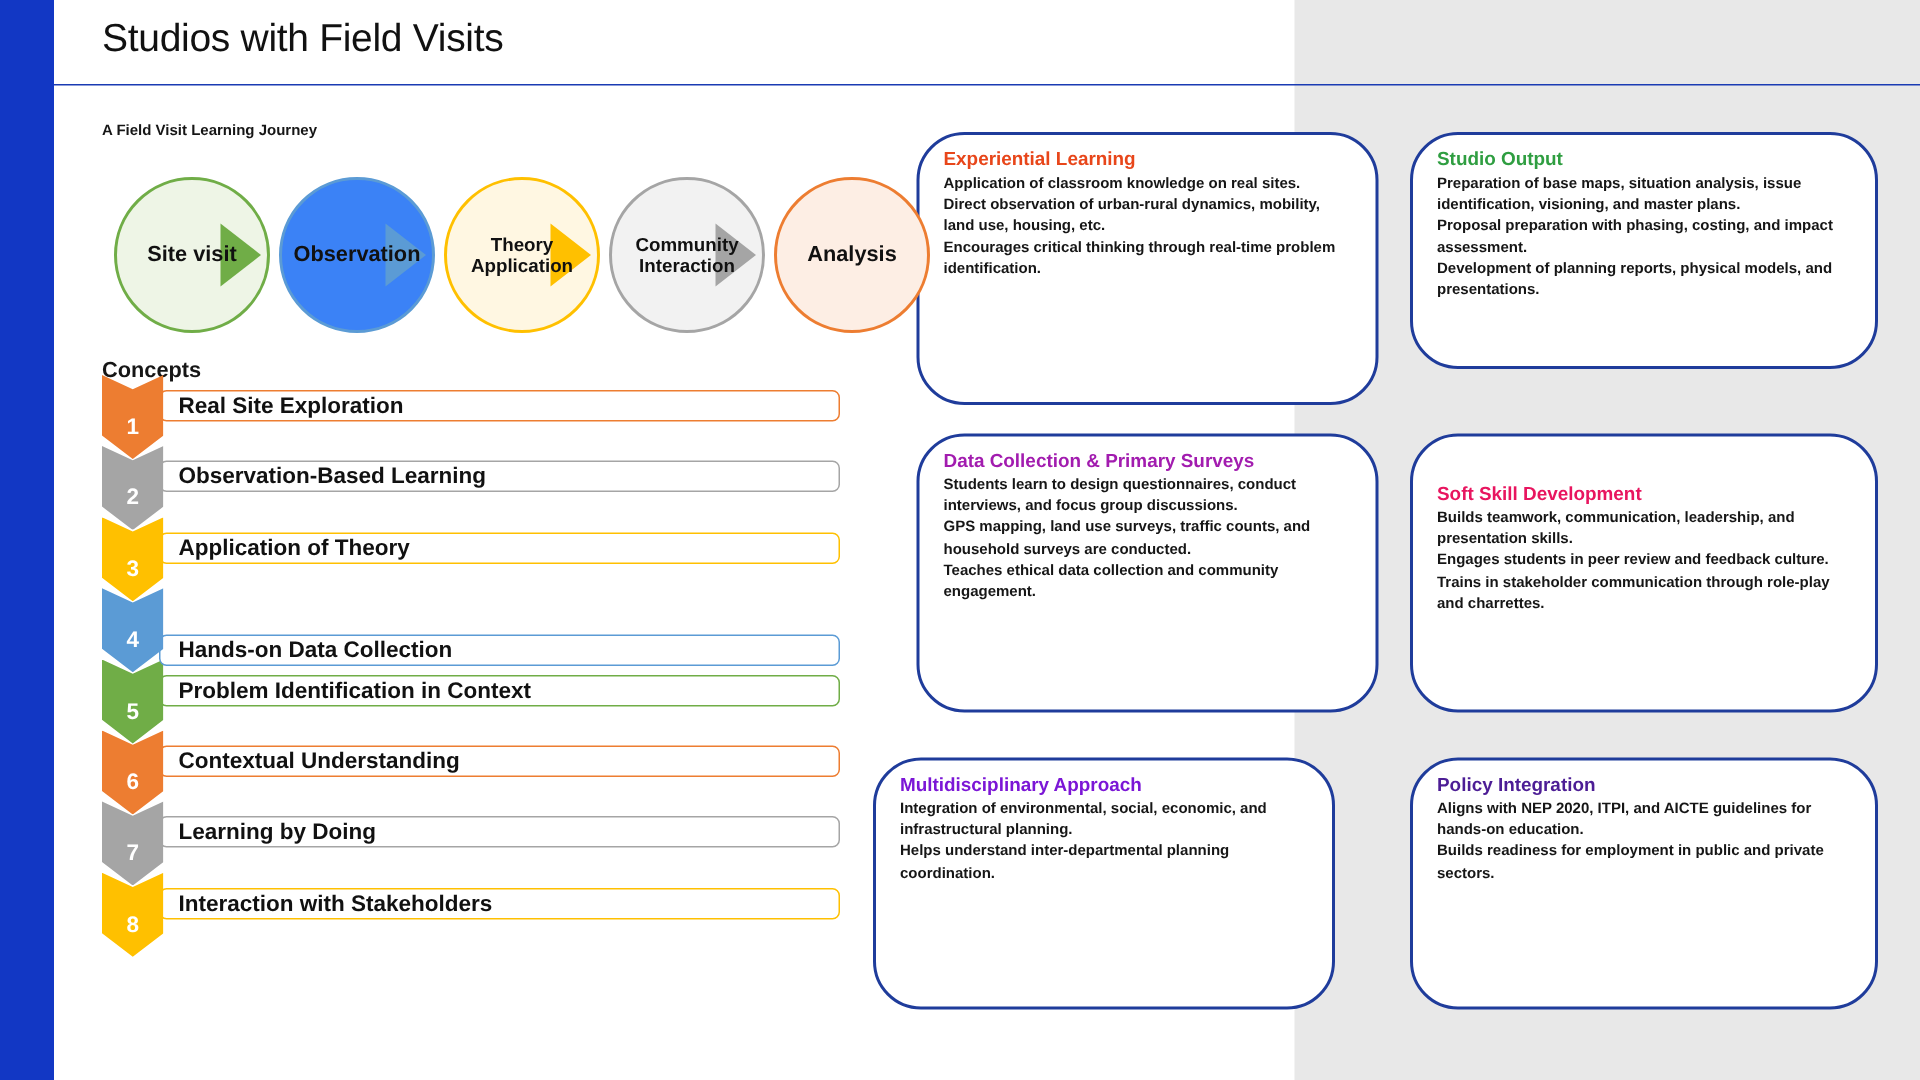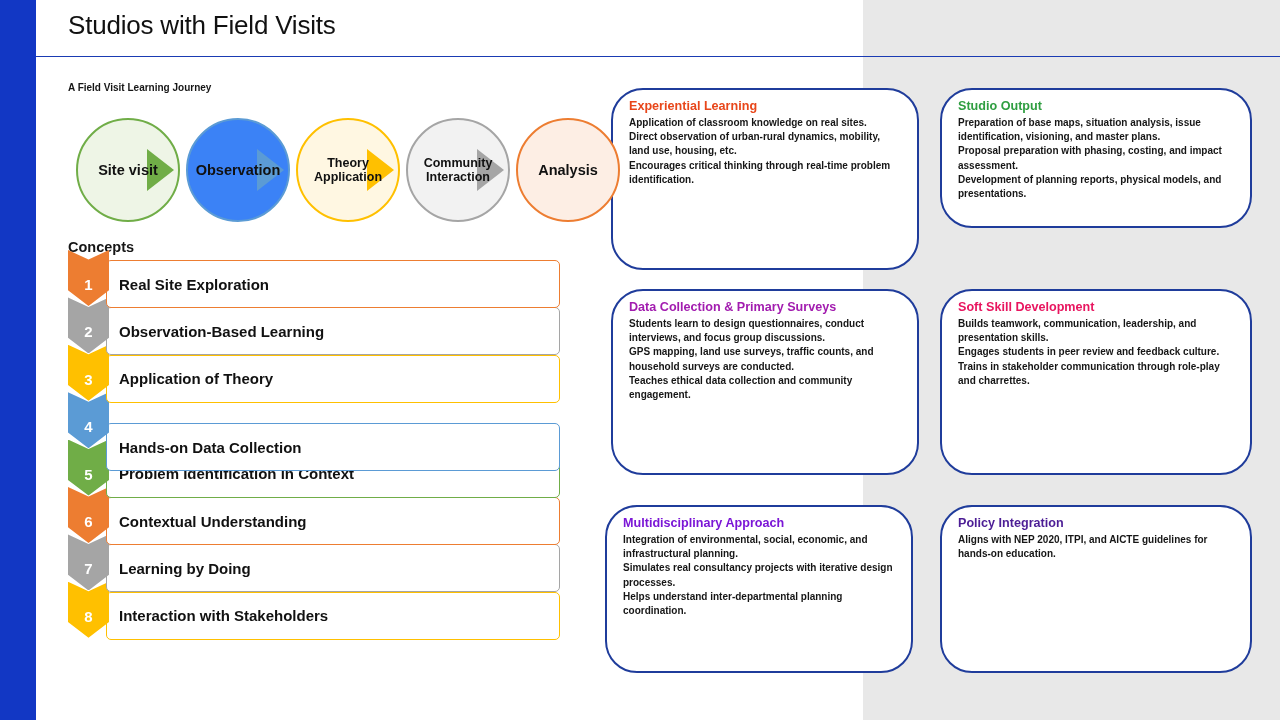--- a/index.html
+++ b/index.html
@@ -132,21 +132,21 @@
     width: 41px;
     text-align: center;
     font-size: 15px;
     font-weight: bold;
     color: #ffffff;
     z-index: 3;
   }
   .concept-box {
     position: absolute;
     left: 38px; top: 0;
-    width: 454px; height: 48px;
+    width: 454px; height: 21px;
     border: 1.2px solid #ed7d31;
     border-radius: 5px;
     box-sizing: border-box;
     background: #ffffff;
     display: flex;
     align-items: center;
   }
   .concept-text {
     font-size: 15px;
     font-weight: bold;
@@ -289,43 +289,43 @@
       </div>
     </div>
 
   <div id="cards-container">
       <div class="card" style="left: 611px; top: 88px; width: 308px; height: 182px;">
         <div class="card-title" style="color: rgb(232, 70, 26);">Experiential Learning</div>
         <div class="card-line">Application of classroom knowledge on real sites.</div>
         <div class="card-line">Direct observation of urban-rural dynamics, mobility, land use, housing, etc.</div>
         <div class="card-line">Encourages critical thinking through real-time problem identification.</div>
       </div>
-      <div class="card" style="left: 940px; top: 88px; width: 312px; height: 140px;">
+      <div class="card" style="left: 940px; top: 88px; width: 312px; height: 158px;">
         <div class="card-title" style="color: rgb(47, 158, 65);">Studio Output</div>
         <div class="card-line">Preparation of base maps, situation analysis, issue identification, visioning, and master plans.</div>
         <div class="card-line">Proposal preparation with phasing, costing, and impact assessment.</div>
         <div class="card-line">Development of planning reports, physical models, and presentations.</div>
       </div>
       <div class="card" style="left: 611px; top: 289px; width: 308px; height: 186px;">
         <div class="card-title" style="color: #a21caf;">Data Collection &amp; Primary Surveys</div>
         <div class="card-line">Students learn to design questionnaires, conduct interviews, and focus group discussions.</div>
         <div class="card-line">GPS mapping, land use surveys, traffic counts, and household surveys are conducted.</div>
         <div class="card-line">Teaches ethical data collection and community engagement.</div>
       </div>
       <div class="card" style="left: 940px; top: 289px; width: 312px; height: 186px;">
-        <div class="card-title" style="color: rgb(232, 21, 95);">Soft Skill Development</div>
+        <div class="card-title" style="color: rgb(232, 21, 95); margin-top: 22px;">Soft Skill Development</div>
         <div class="card-line">Builds teamwork, communication, leadership, and presentation skills.</div>
         <div class="card-line">Engages students in peer review and feedback culture.</div>
         <div class="card-line">Trains in stakeholder communication through role-play and charrettes.</div>
       </div>
-      <div class="card" style="left: 605px; top: 505px; width: 308px; height: 168px;">
+      <div class="card" style="left: 582px; top: 505px; width: 308px; height: 168px;">
         <div class="card-title" style="color: rgb(123, 22, 214);">Multidisciplinary Approach</div>
         <div class="card-line">Integration of environmental, social, economic, and infrastructural planning.</div>
-        <div class="card-line">Simulates real consultancy projects with iterative design processes.</div>
         <div class="card-line">Helps understand inter-departmental planning coordination.</div>
       </div>
       <div class="card" style="left: 940px; top: 505px; width: 312px; height: 168px;">
         <div class="card-title" style="color: #4c1d95;">Policy Integration</div>
         <div class="card-line">Aligns with NEP 2020, ITPI, and AICTE guidelines for hands-on education.</div>
+        <div class="card-line">Builds readiness for employment in public and private sectors.</div>
       </div>
     </div>
 
 </div>
 
 </body></html>

